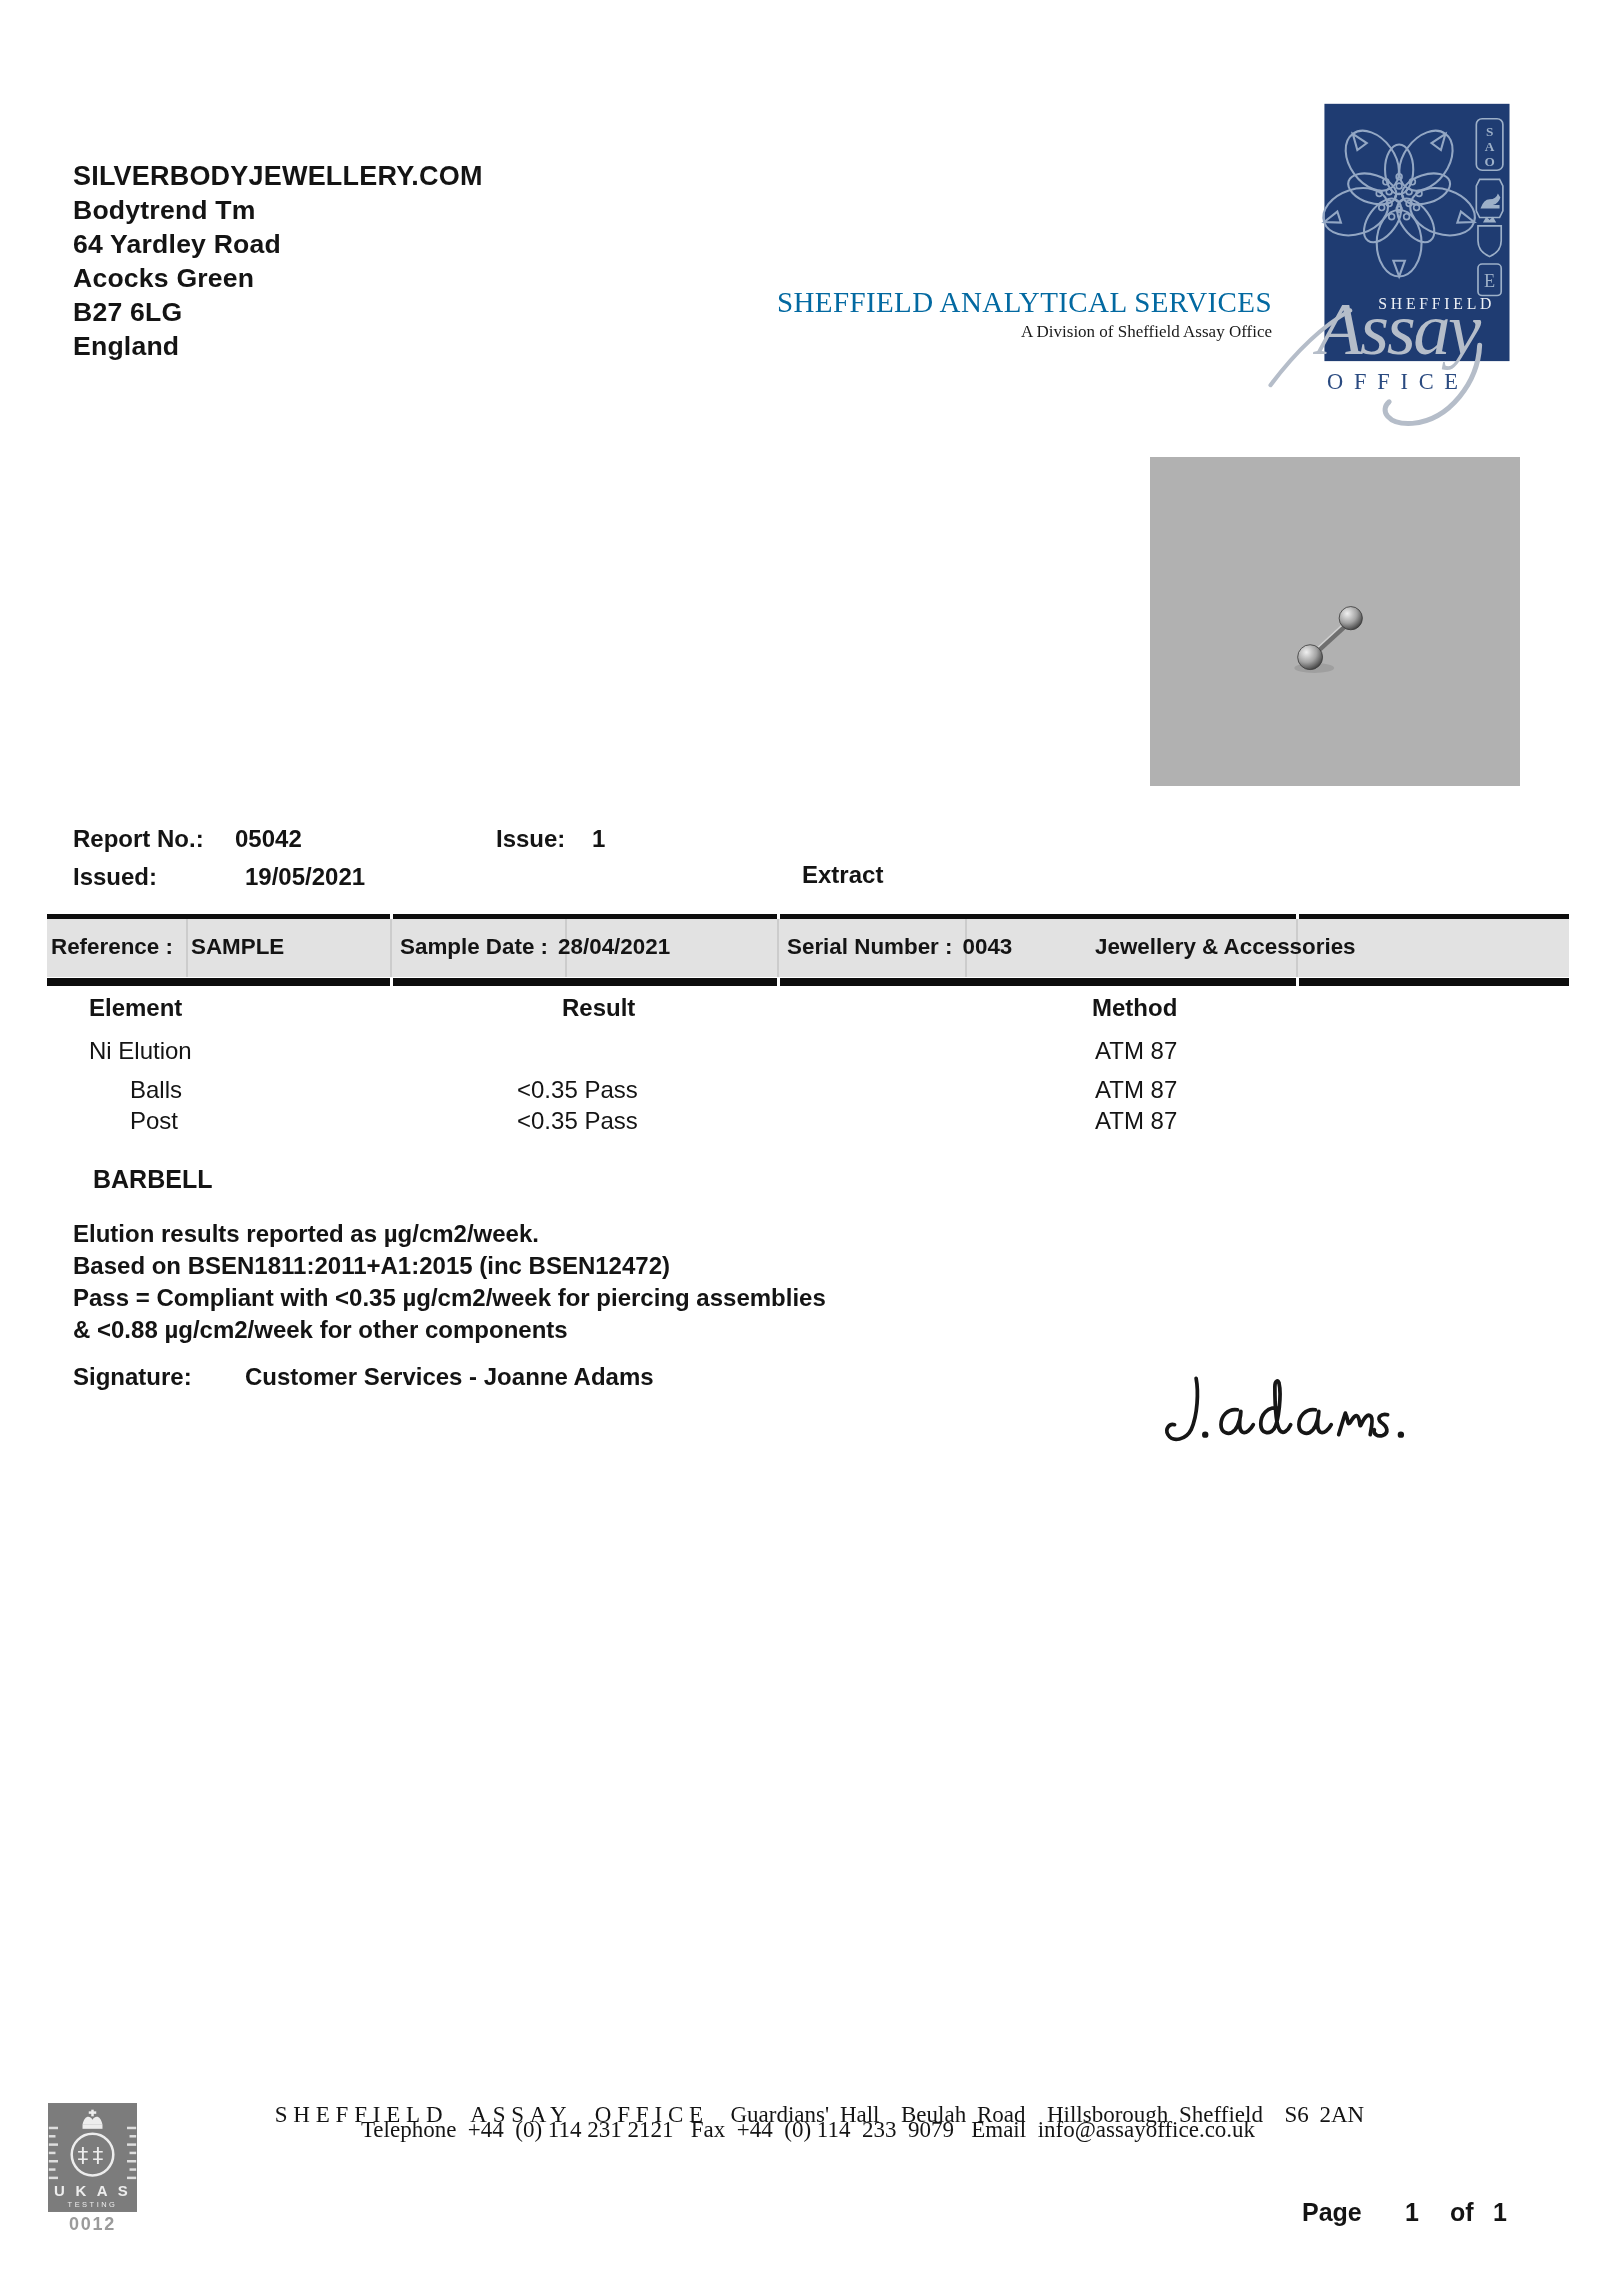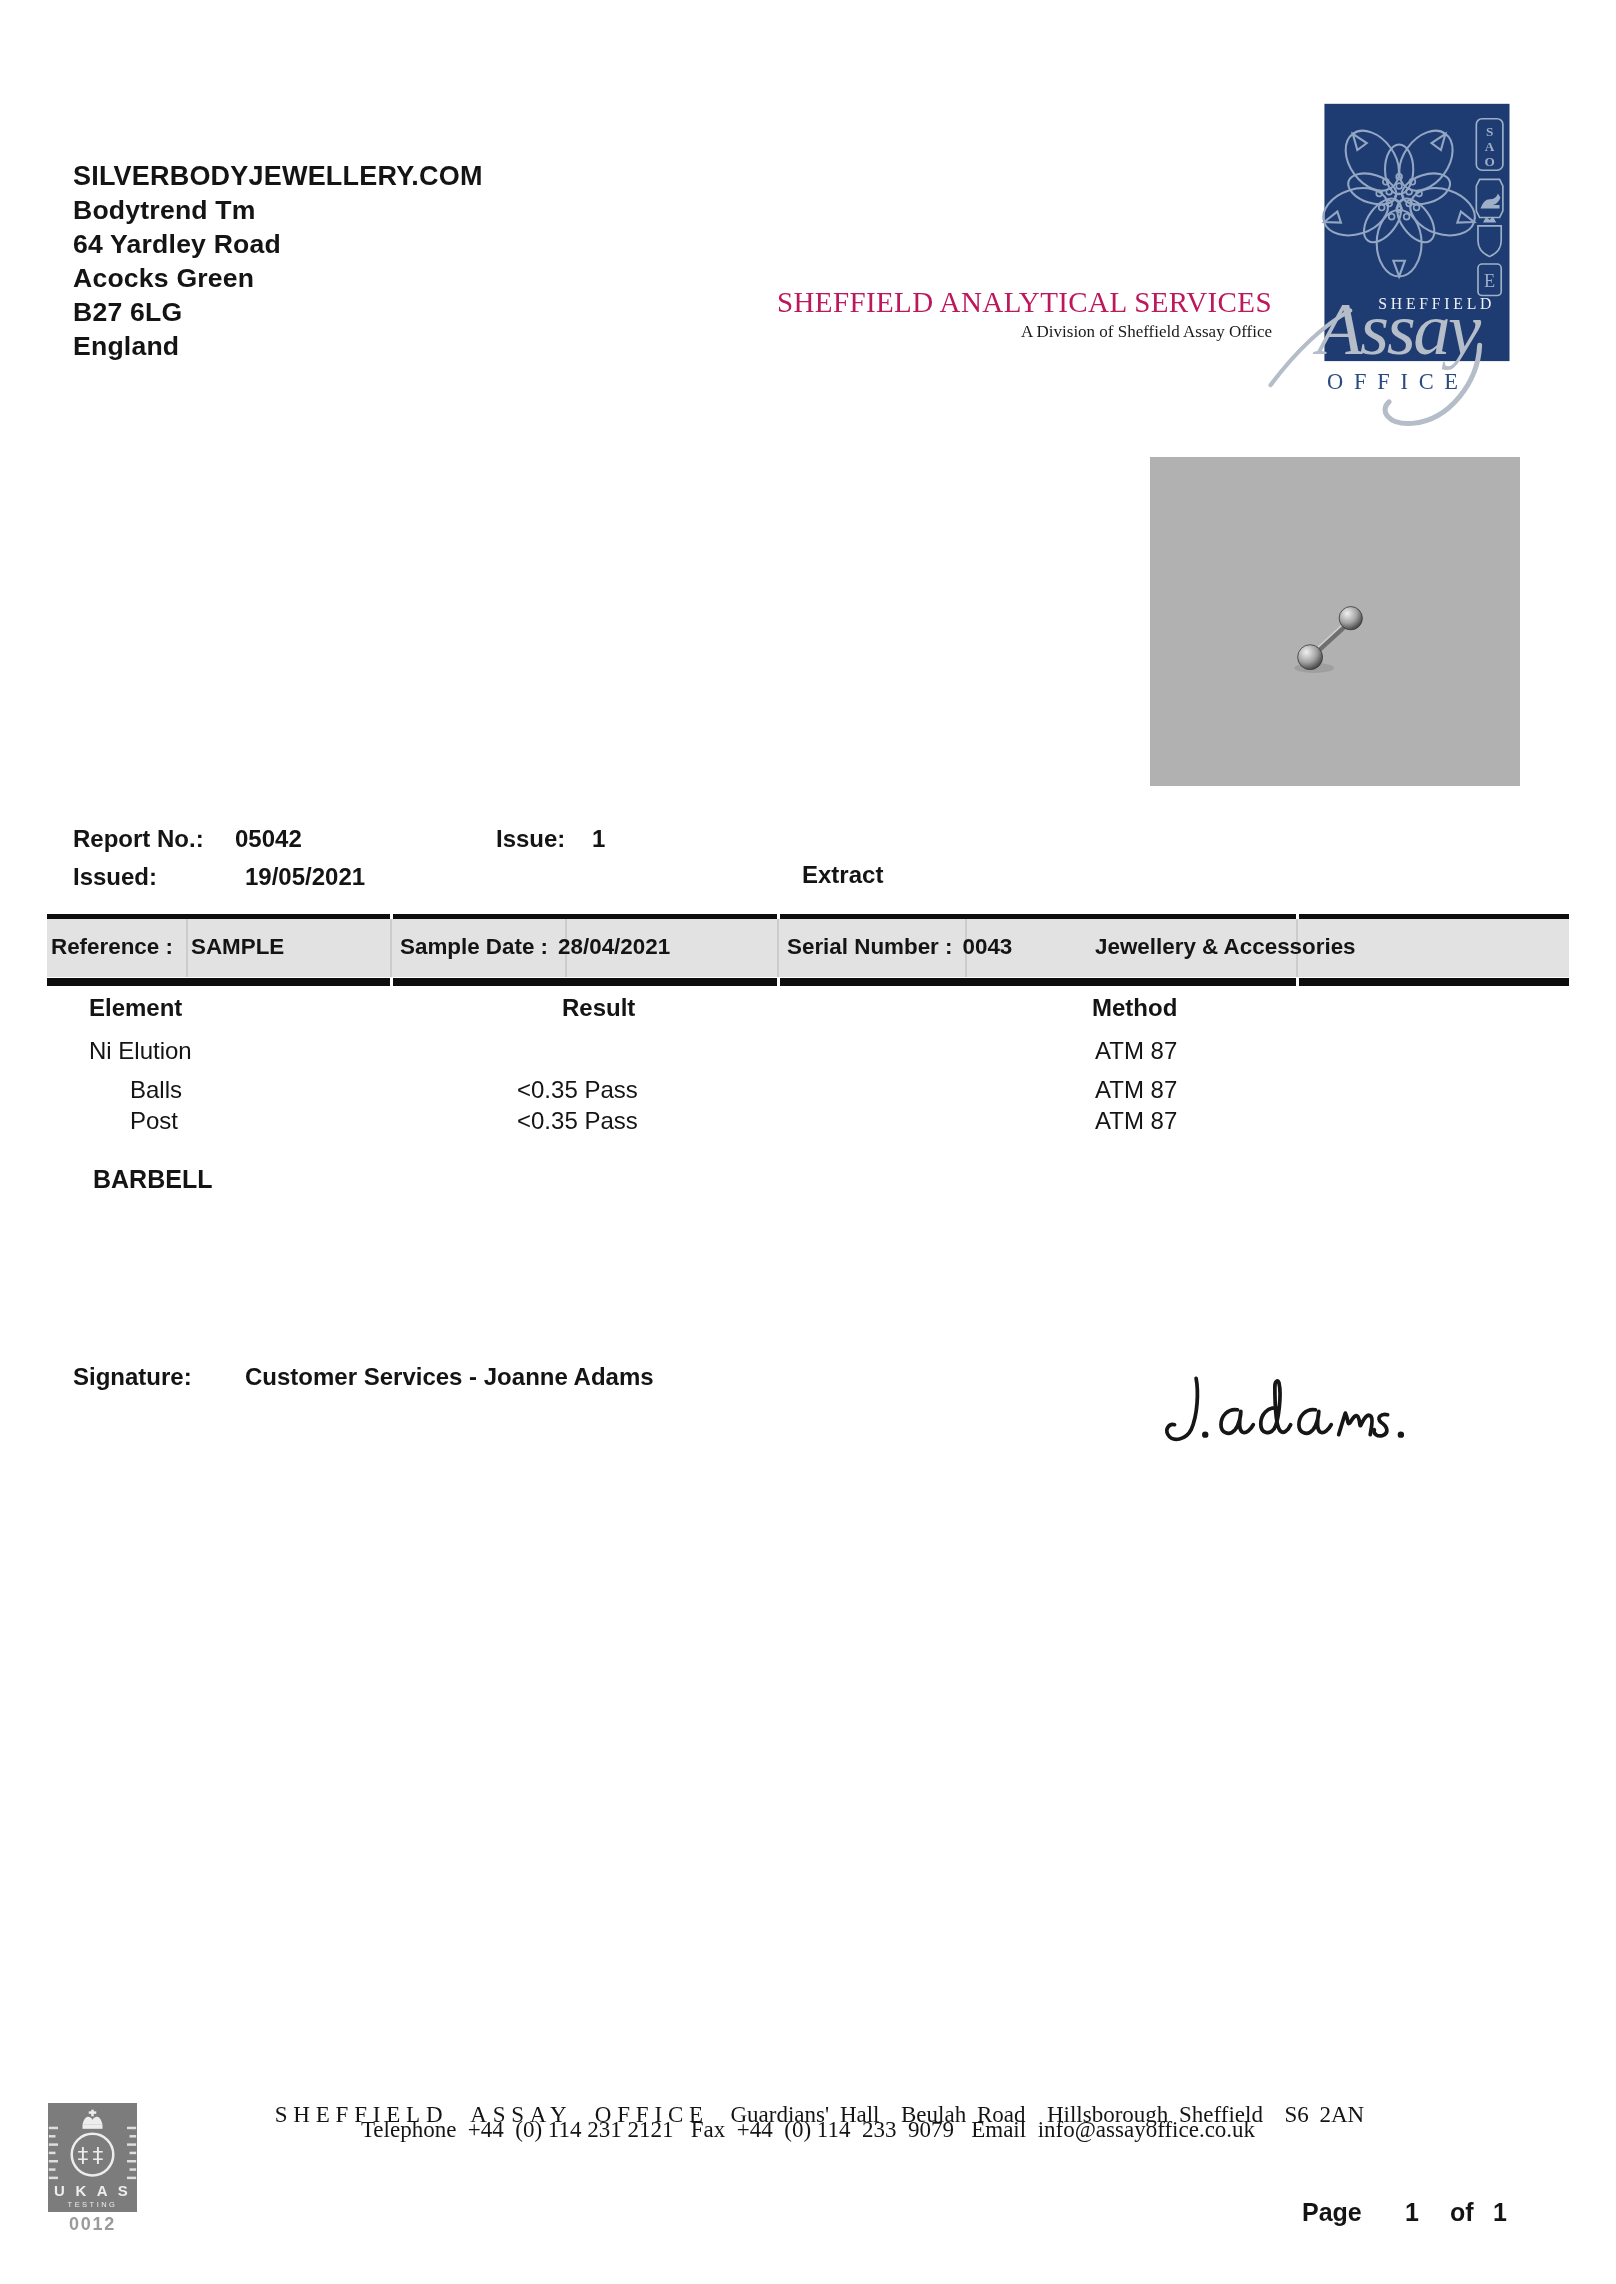--- a/index.html
+++ b/index.html
@@ -7,21 +7,21 @@
         font-family:"Liberation Sans",sans-serif;color:#141414;}
   .abs{position:absolute;}
   .b{font-weight:bold;text-align:right;}
   .sans29{font-size:24px;line-height:26.6px;}
   .serifline{font-family:"Liberation Serif",serif;font-size:23px;}
   
   .customer{left:73px;top:159px;font-weight:bold;font-size:26.6px;line-height:34px;letter-spacing:0.2px;}
   .customer .title{font-size:27px;}
   
   .sas{top:286px;right:344px;text-align:right;font-family:"Liberation Serif",serif;}
-  .sas .t{font-size:29px;color:#be185d;letter-spacing:0.4px;}
+  .sas .t{font-size:29px;color:#0369a1;letter-spacing:0.4px;}
   .sas .s{font-size:17px;color:#1a1a1a;margin-top:3.3px;}
   
   .photo{left:1150px;top:457px;width:370px;height:329px;background:#b1b1b1;}
   
   .barline{left:47px;width:1522px;background:#0d0d0d;}
   .graybar{left:47px;top:919px;width:1522px;height:58px;background:#e2e2e2;}
   .bardiv{top:919px;width:1.7px;height:58px;background:#cccccc;}
   .bargap{width:2.5px;background:#ffffff;}
   .barcell{top:934px;font-size:22.4px;font-weight:bold;white-space:nowrap;}
   .barcell .val{margin-left:18px;}
@@ -212,20 +212,26 @@
   <span class="abs reg29 cell" style="left:130px;top:1076px">Balls</span>
   <span class="abs reg29 cell" style="left:517px;top:1076px">&lt;0.35 Pass</span>
   <span class="abs reg29 cell" style="left:1095px;top:1076px">ATM 87</span>
 
   <span class="abs reg29 cell" style="left:130px;top:1107px">Post</span>
   <span class="abs reg29 cell" style="left:517px;top:1107px">&lt;0.35 Pass</span>
   <span class="abs reg29 cell" style="left:1095px;top:1107px">ATM 87</span>
 
   <span class="abs b cell" style="left:93px;top:1165px;font-size:25px">BARBELL</span>
 
+  <div class="abs notes">
+    <div>Elution results reported as µg/cm2/week.</div>
+    <div>Based on BSEN1811:2011+A1:2015 (inc BSEN12472)</div>
+    <div>Pass = Compliant with &lt;0.35 µg/cm2/week for piercing assemblies</div>
+    <div>&amp; &lt;0.88 µg/cm2/week for other components</div>
+  </div>
 
   <span class="abs b sans29" style="left:73px;top:1364px">Signature:</span>
   <span class="abs b sans29" style="left:245px;top:1364px">Customer Services - Joanne Adams</span>
 
   <svg class="abs" style="left:1153px;top:1366px" width="257" height="100" viewBox="0 0 310 115">
     <g stroke="#161616" stroke-width="4.5" fill="none" stroke-linecap="round" stroke-linejoin="round">
       <path d="M52,12 C55,28 54,56 46,74 C40,86 24,90 18,80 C14,73 20,66 26,68"></path>
       <circle cx="63" cy="80" r="1.6" fill="#161616"></circle>
       <path d="M102,50 C90,48 82,58 82,68 C82,78 92,82 99,74 C104,68 106,56 106,52 C104,64 103,74 108,77 C112,79 118,74 121,68"></path>
       <path d="M150,48 C138,46 130,56 130,67 C130,78 140,81 146,73 C152,64 155,30 152,18 C151,13 147,15 147,22 C147,40 148,68 153,75 C157,80 163,75 166,68"></path>

